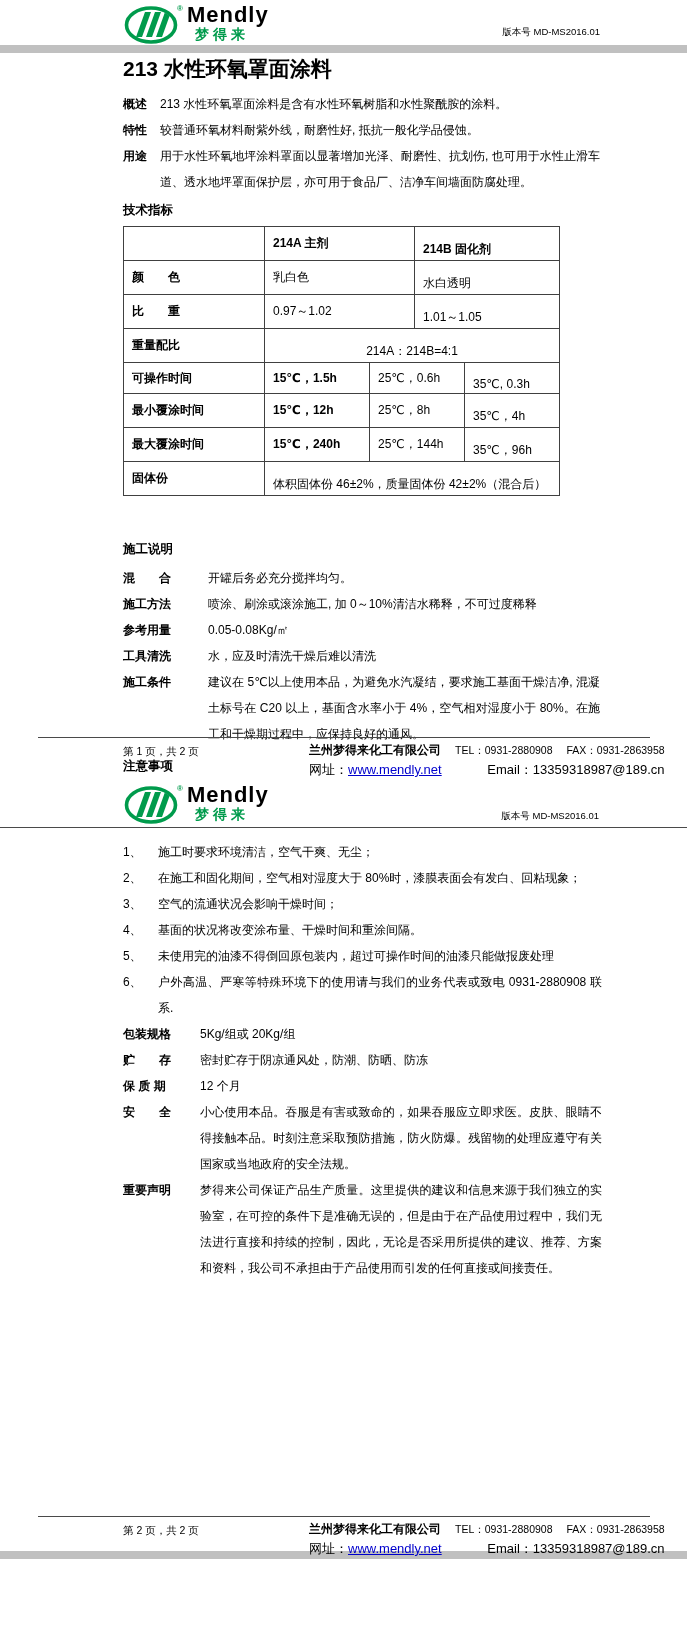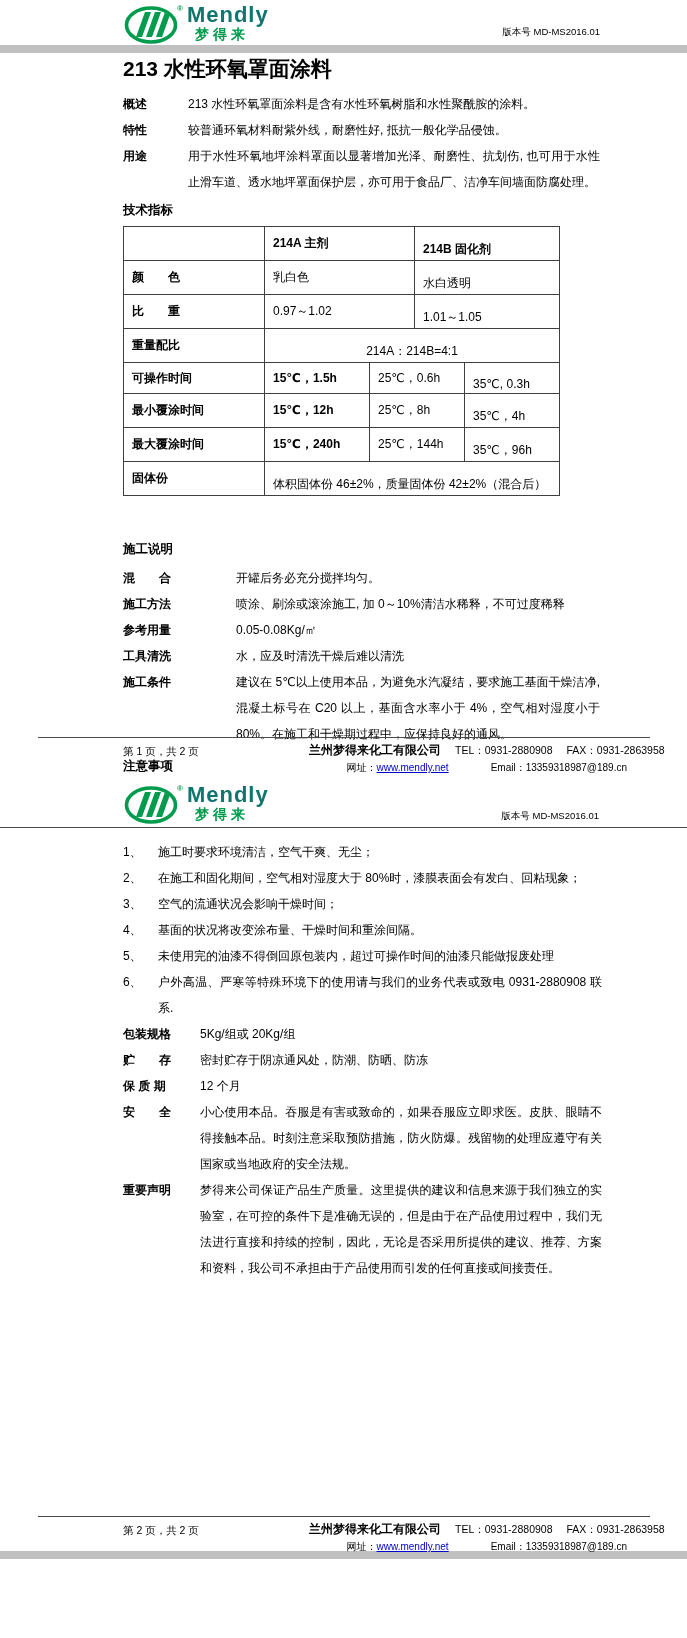--- a/index.html
+++ b/index.html
@@ -14,30 +14,30 @@
   .band-bottom{top:1551px;}
   .hrule{position:absolute;left:0;width:687px;height:1px;background:#4a4a4a;}
   .rule-p2-header{top:827px;}
 
   
   .hdr{position:relative;height:45px;}
   .logo{display:flex;align-items:flex-start;padding-top:4px;}
   .logo svg{display:block;}
   .logo-text{margin-left:2px;line-height:1;}
   .logo-reg{color:#009b4c;font-size:8px;vertical-align:top;position:relative;top:1px;left:-4px;font-weight:bold;}
-  .logo-en{color:#0f766e;font-weight:bold;font-size:22px;letter-spacing:1px;display:inline-block;}
+  .logo-en{color:#000000;font-weight:bold;font-size:22px;letter-spacing:1px;display:inline-block;}
   .logo-cn{color:#009b4c;font-weight:bold;font-size:14px;letter-spacing:4px;margin-top:1px;margin-left:14px;}
   .version{position:absolute;right:0;top:26px;font-size:9.5px;}
 
   
   .col1{position:absolute;top:0;left:123px;width:477px;}
   .title{font-size:21px;font-weight:bold;line-height:28px;margin-top:10px;}
   .prow{display:flex;line-height:26px;}
   .prow .plabel{flex:0 0 37px;font-weight:bold;}
-  .prow .ptext{flex:1;text-align:justify;margin-left:28px;}
+  .prow .ptext{flex:1;text-align:justify;}
   .intro{margin-top:8px;}
   .h2{font-weight:bold;line-height:26px;font-size:12.5px;}
   .h2-tech{margin-top:2px;}
   .h2-constr{margin-top:40px;}
   .h2-notes{margin-top:6px;}
 
   
   .ttable{margin-top:3px;width:435px;border:1px solid #404040;}
   .trow{display:flex;border-bottom:1px solid #404040;min-height:25px;align-items:center;}
   .trow:last-child{border-bottom:none;}
@@ -60,21 +60,21 @@
   .footer{position:absolute;left:38px;width:612px;}
   .footer1{top:737px;}
   .footer2{top:1516px;}
   .footer-rule{height:1px;background:#4a4a4a;margin-bottom:4px;}
   .footer-row{display:flex;align-items:flex-start;gap:36px;}
   .fpage{flex:0 0 150px;margin-left:85px;font-size:10.5px;padding-top:3px;}
   .fcenter{flex:1;text-align:center;}
   .fline1{display:flex;justify-content:center;align-items:baseline;gap:14px;white-space:nowrap;}
   .fcompany{font-weight:bold;font-size:12px;}
   .fsmall{font-size:10.5px;}
-  .fline2{display:flex;justify-content:center;gap:42px;font-size:10px;margin-top:2px;}
+  .fline2{display:flex;justify-content:space-between;gap:42px;font-size:13px;margin-top:2px;}
   .link{color:#0000cc;text-decoration:underline;cursor:pointer;}
 
   
   .p2hdr{position:absolute;left:123px;top:780px;}
   .p2version{position:absolute;right:88px;top:810px;font-size:9.5px;}
   .col2{position:absolute;top:839px;left:123px;width:479px;}
   .li{display:flex;line-height:26px;}
   .li .lnum{flex:0 0 35px;}
   .li .ltext{flex:1;text-align:justify;}
   .inforow{display:flex;line-height:26px;}

